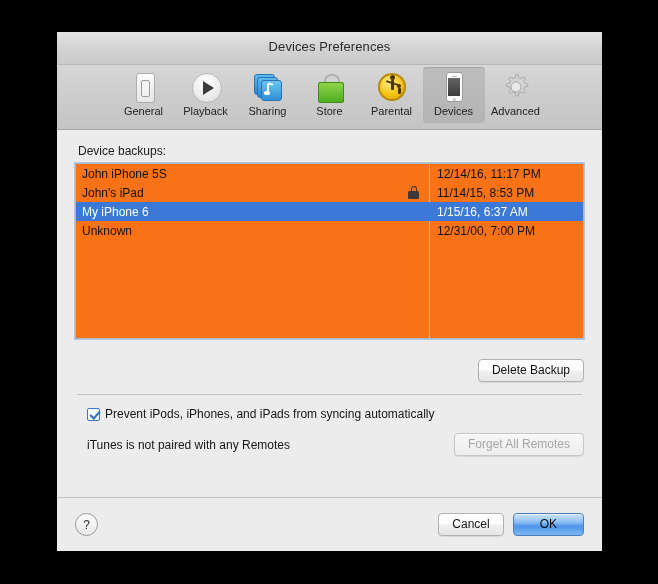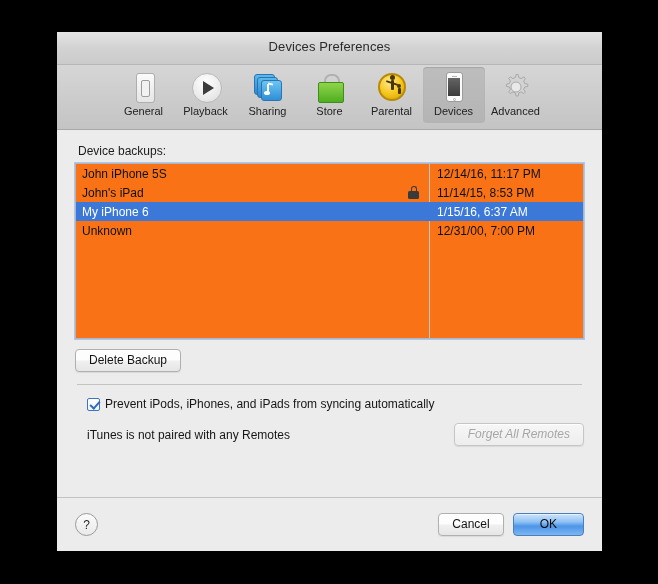--- a/index.html
+++ b/index.html
@@ -252,35 +252,35 @@
     border: 1.5px solid #3a3a3a; border-bottom: none;
     border-radius: 4px 4px 0 0;
     box-sizing: border-box;
   }
   .lock-ico .body {
     position: absolute; left: 0; top: 5px;
     width: 11px; height: 8px;
     background: #3a3a3a; border-radius: 1.5px;
   }
 
-  .btn-row-right { display: flex; margin-top: 10px; }
+  .btn-row-right { display: flex; justify-content: flex-end; margin-top: 20px; }
 
   .btn {
     font-family: "Liberation Sans", sans-serif;
     font-size: 12px;
     color: #131313;
     background: linear-gradient(to bottom,#fdfdfd 0%,#fdfdfd 48%,#f0f0f0 52%,#e6e6e6 100%);
     border: 1px solid #b0b0b0;
     border-radius: 4px;
     padding: 3px 13px 4px 13px;
     box-shadow: 0 1px 0 rgba(255,255,255,0.8) inset, 0 1px 1px rgba(0,0,0,0.08);
     cursor: default;
     line-height: 14px;
   }
-  .btn.disabled { color: #a6a6a6; background: linear-gradient(to bottom,#f7f7f7,#ededed); border-color: #c6c6c6; font-style: italic; }
+  .btn.disabled { color: #a6a6a6; background: linear-gradient(to bottom,#f7f7f7,#ededed); border-color: #c6c6c6; }
   .btn.default {
     background: linear-gradient(to bottom,#cfe4fb 0%,#8ec1f4 38%,#4d95e8 58%,#7cb6f2 100%);
     border: 1px solid #4a7fbb;
     color: #0b0b0b;
     box-shadow: 0 1px 0 rgba(255,255,255,0.55) inset;
     padding-left: 26px; padding-right: 26px;
   }
 
   .hr {
     height: 1px;

